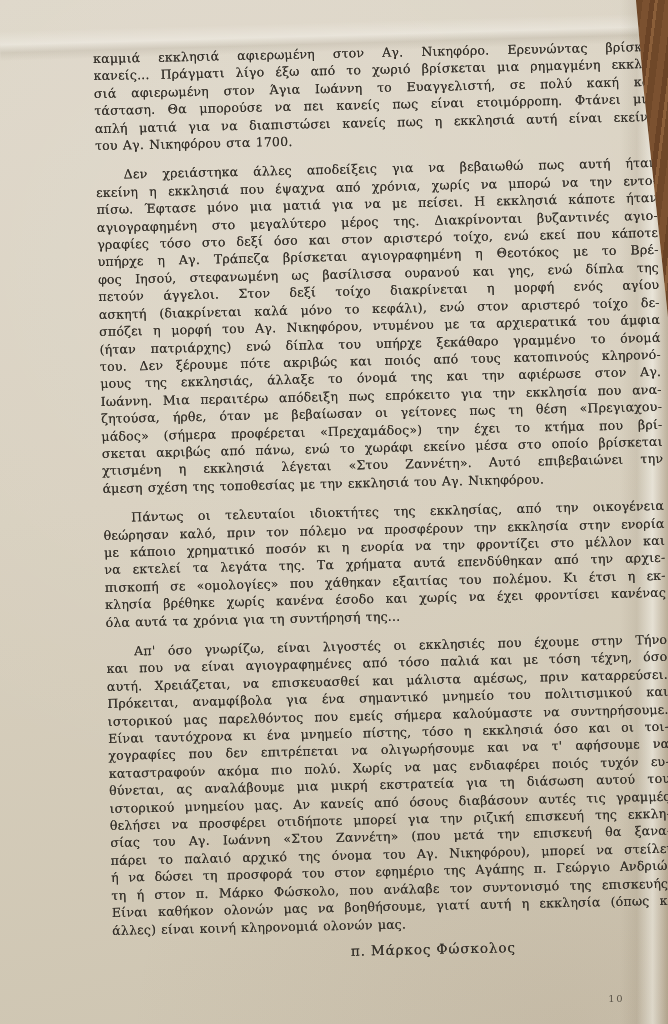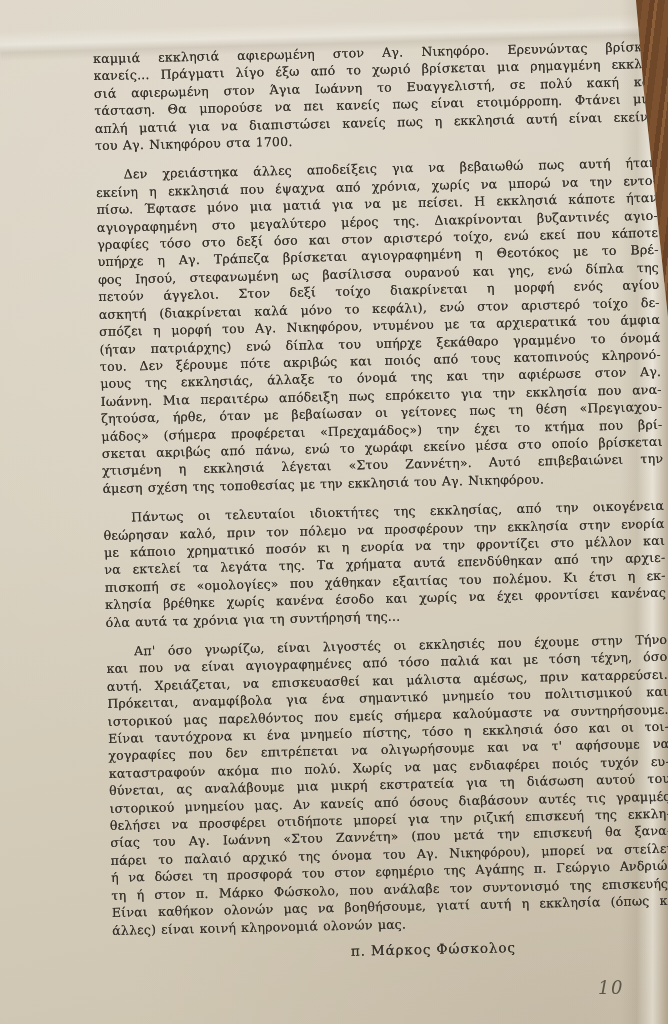--- a/index.html
+++ b/index.html
@@ -81,25 +81,24 @@
   .line.first { text-indent: 28px; }
   .signature {
     margin-top: 9px;
     margin-left: 238px;
     font-size: 13.5px;
     letter-spacing: 0.9px;
     color: #332f29;
   }
   .page-number {
     position: absolute;
-    right: 44px; bottom: 26px;
-    font-size: 18px;
+    right: 44px; bottom: 20px;
+    font-size: 10px;
     letter-spacing: 1.5px;
     color: #5d574b;
-    font-style: italic;
   }
 </style>
 </head>
 <body>
 
 <div class="scene">
   <div class="wood"></div>
   <div class="paper">
     <div class="crease-top"></div>
     <div class="curl-right"></div>

